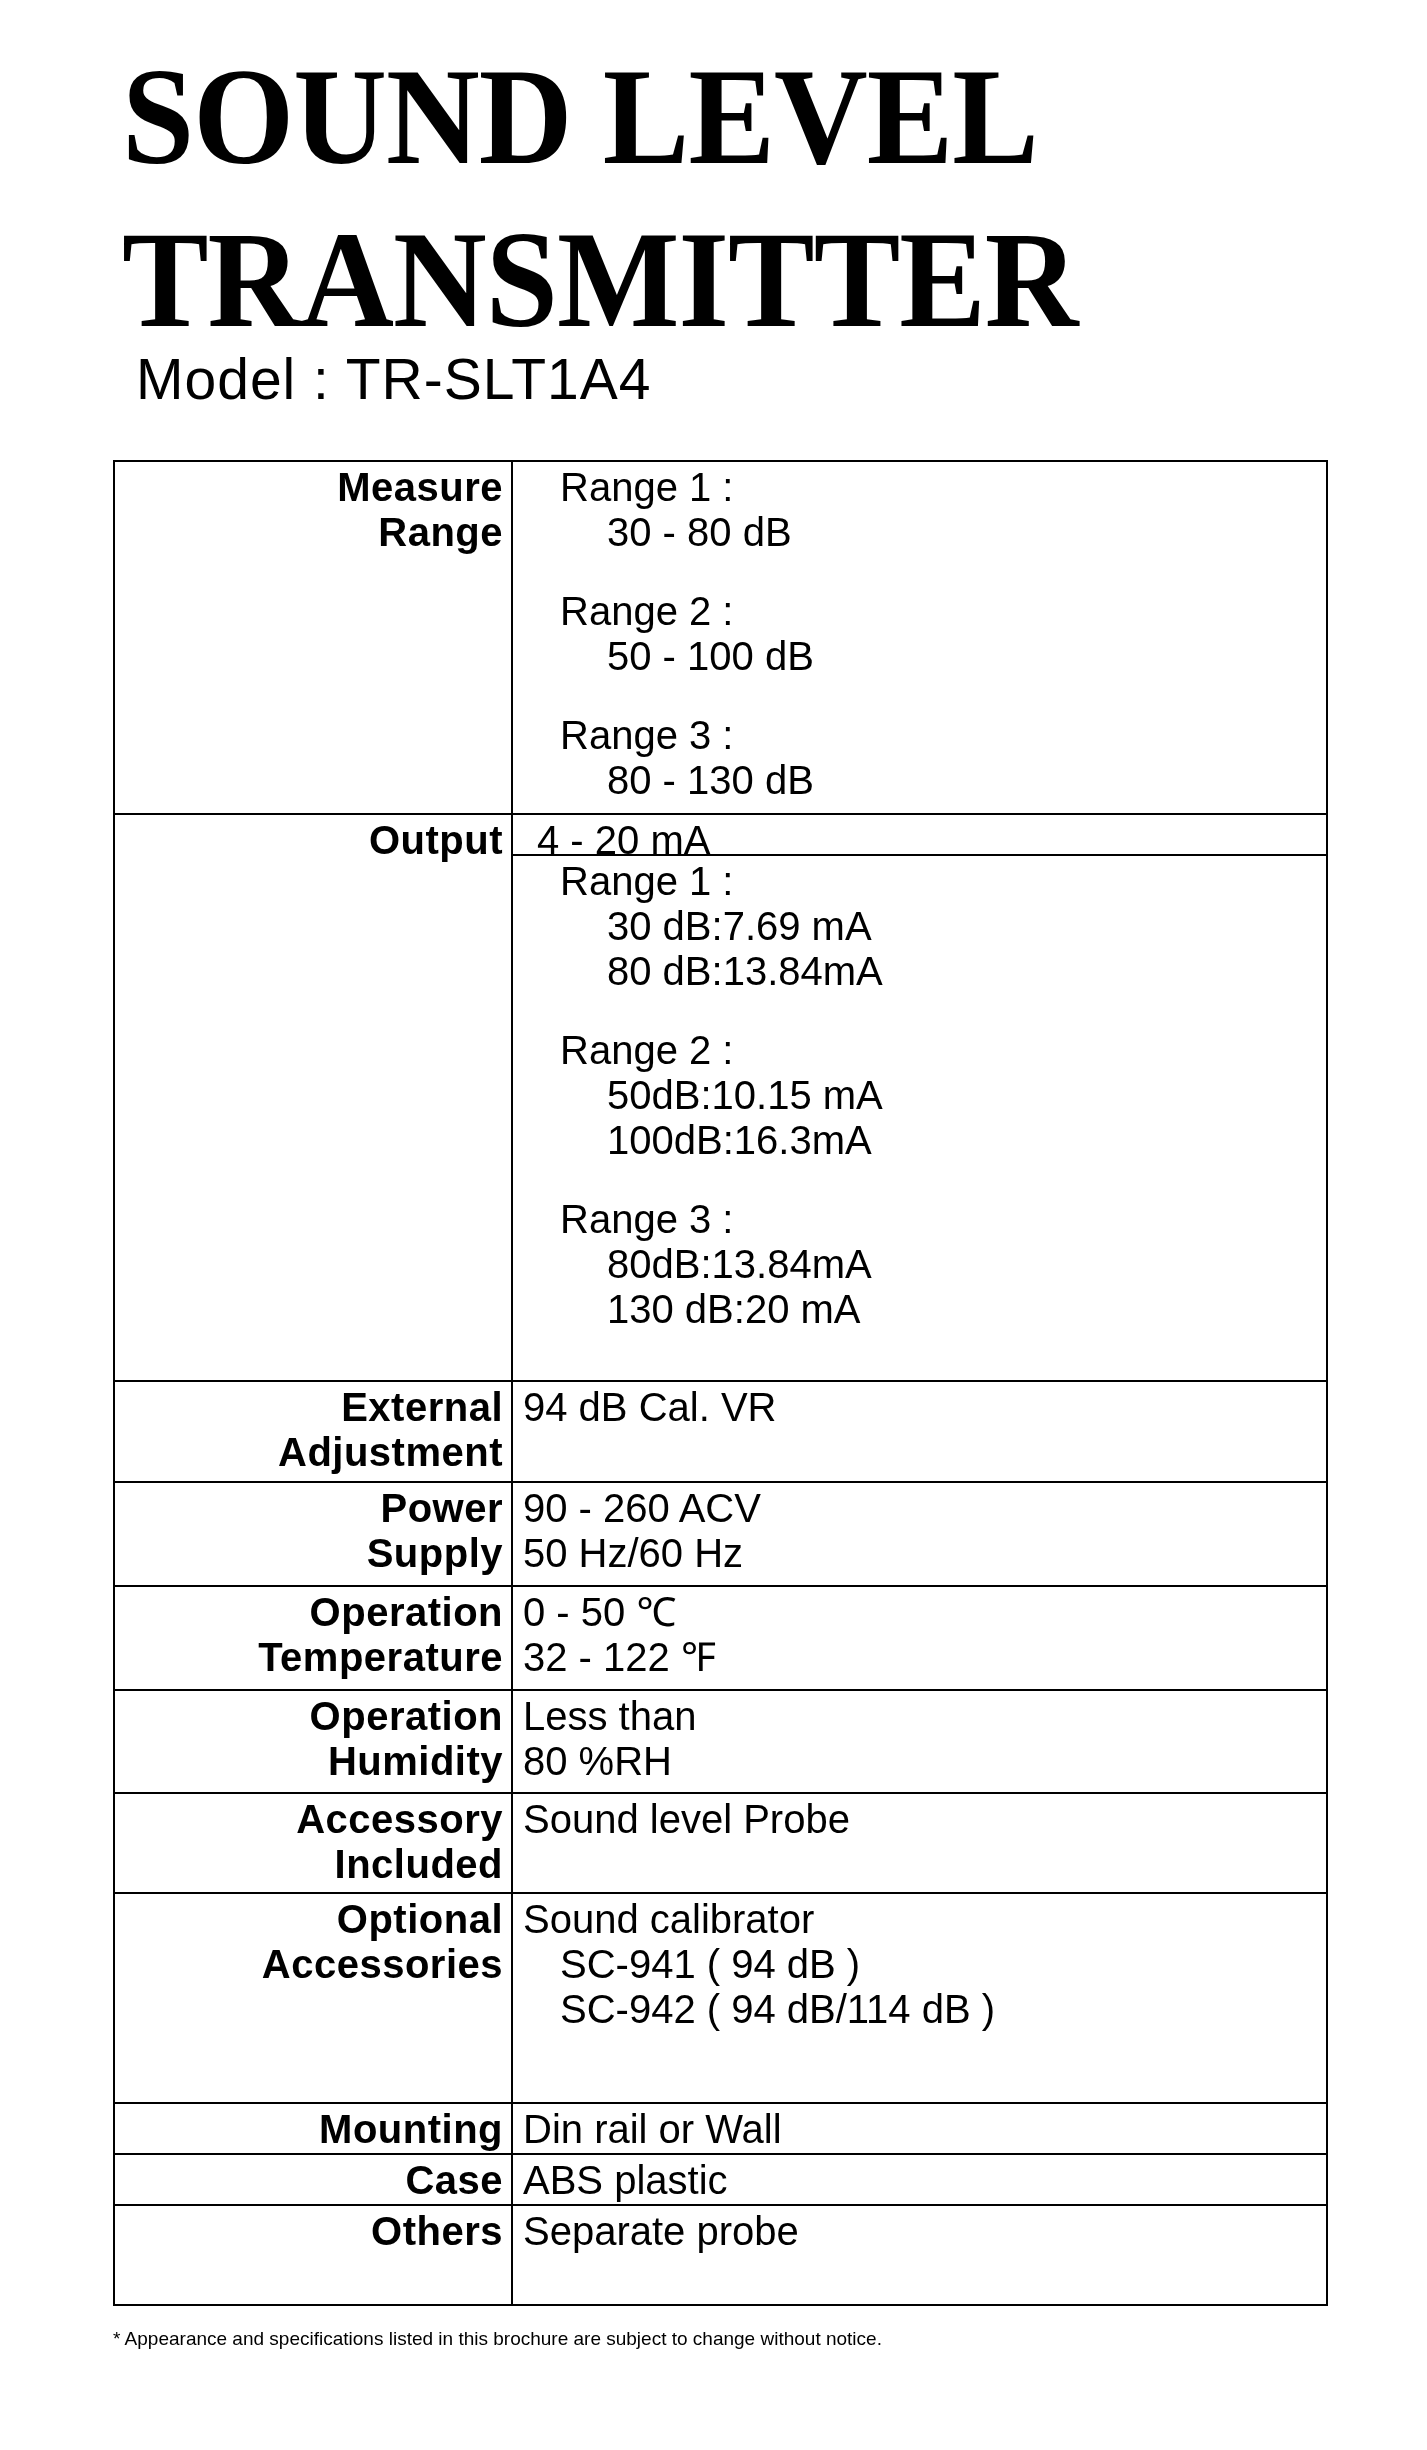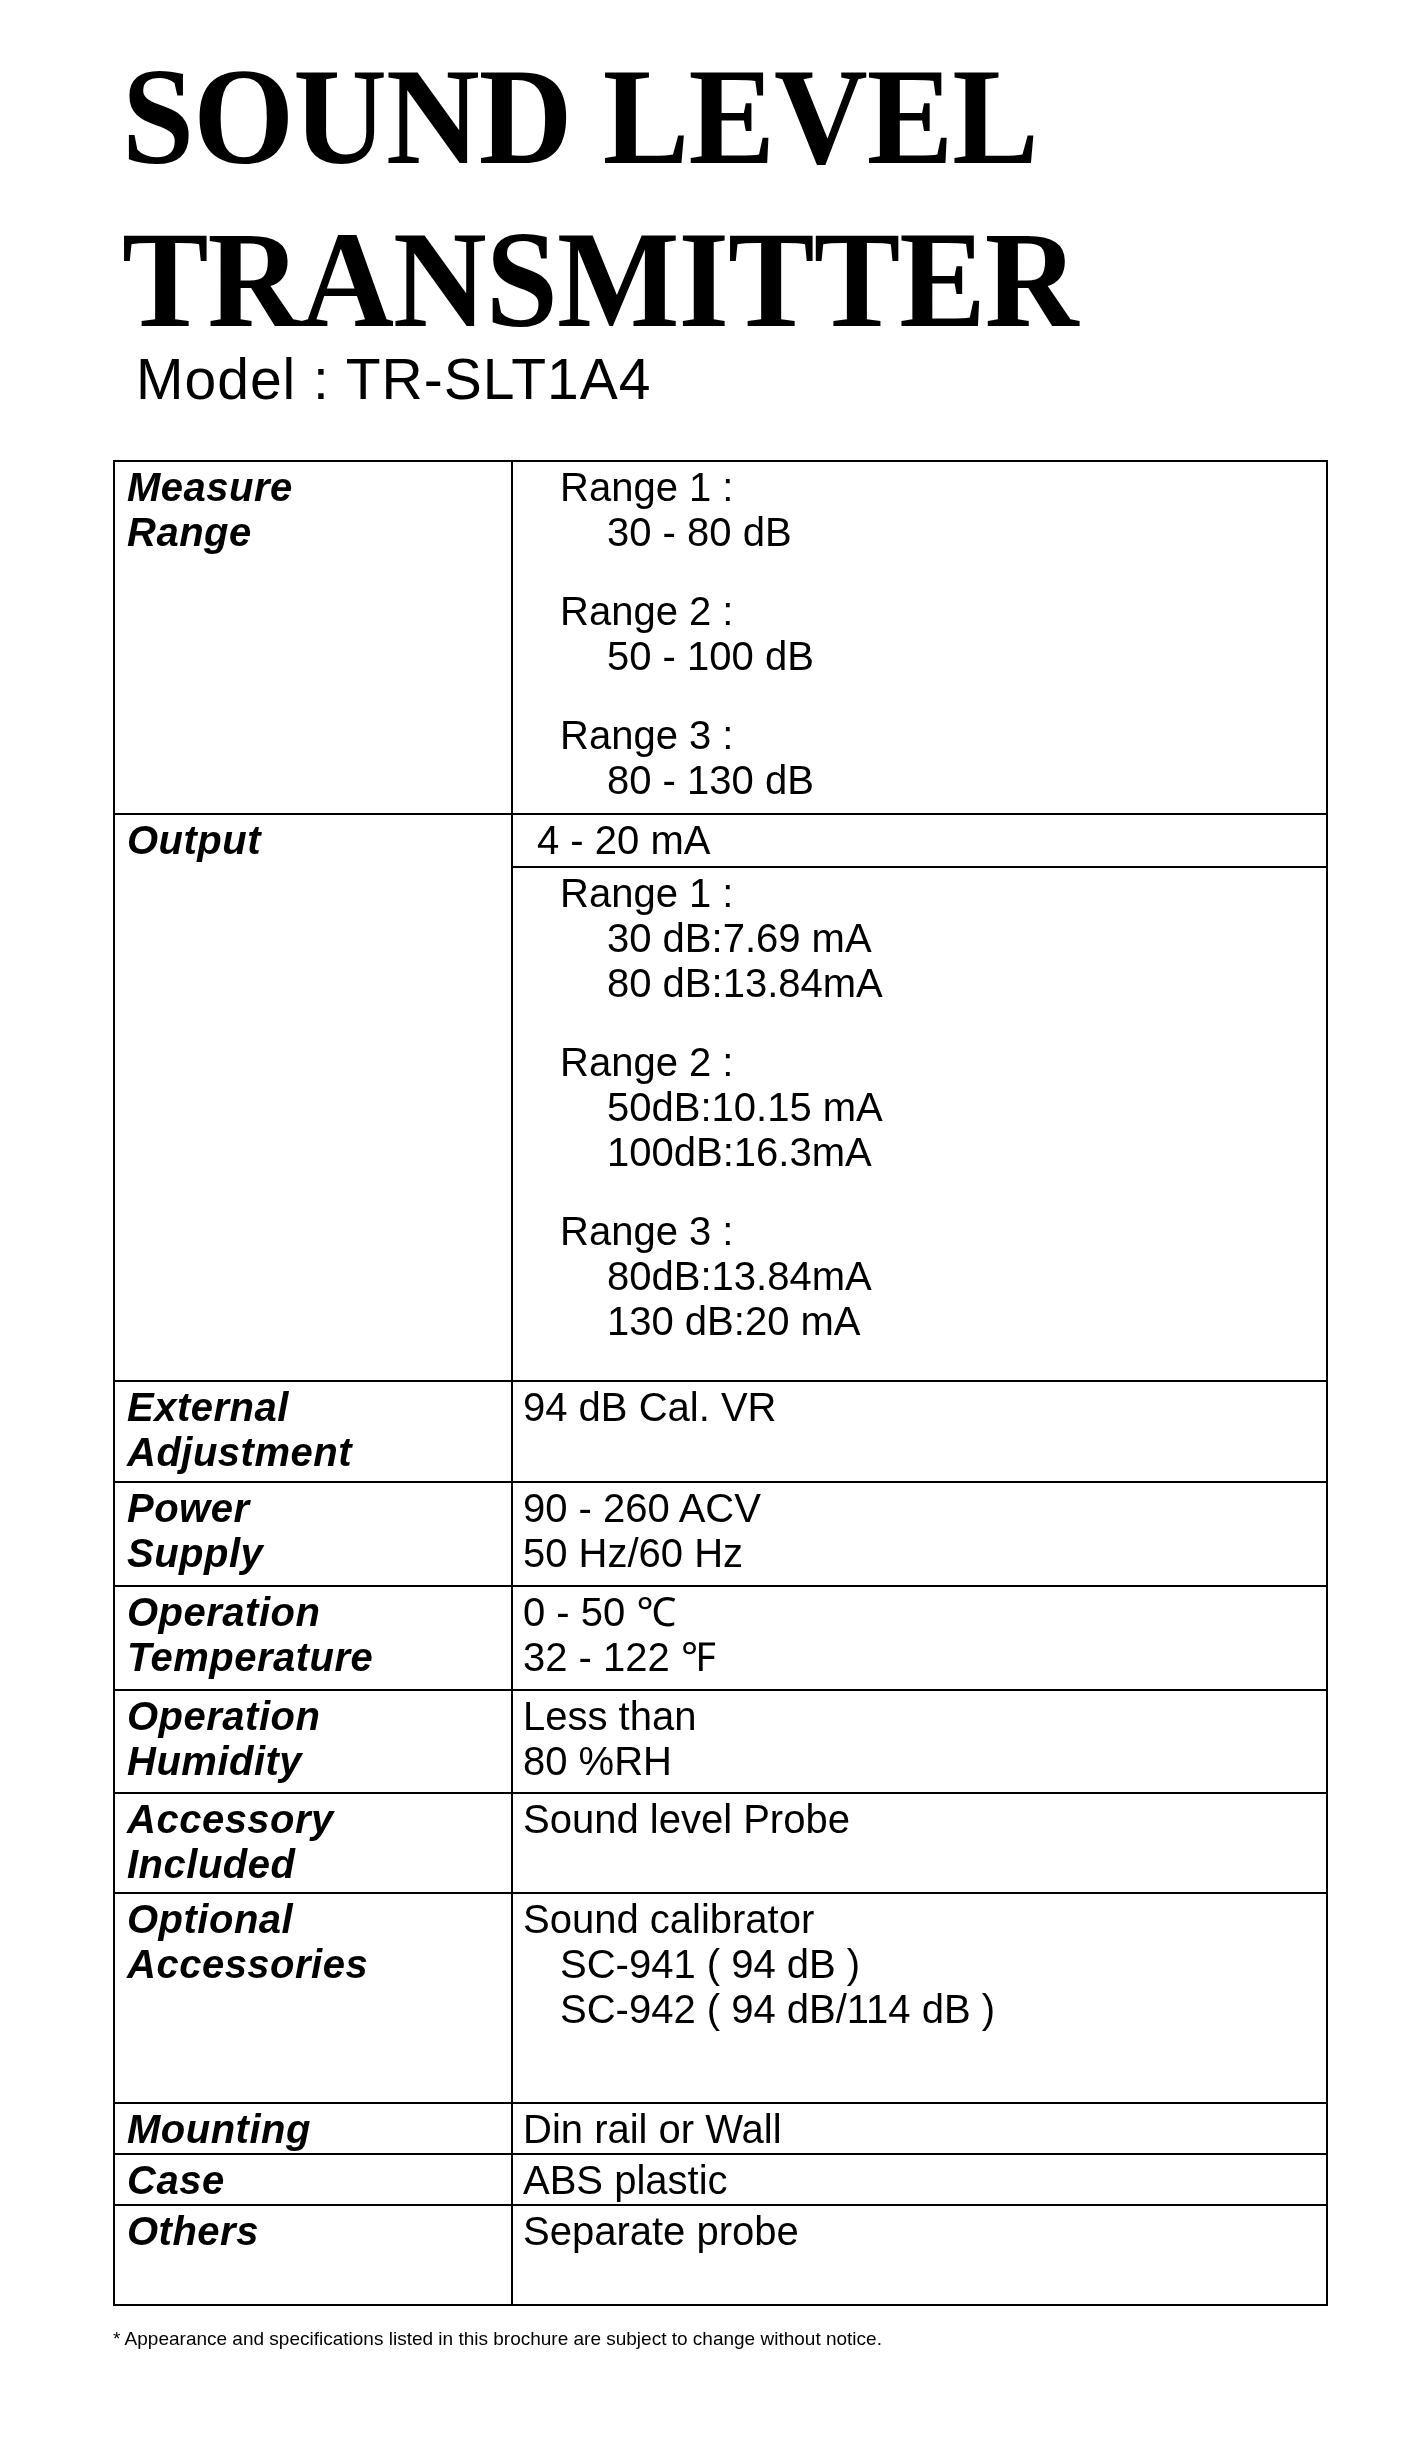--- a/index.html
+++ b/index.html
@@ -60,31 +60,31 @@
   }
   .cell {
     box-sizing: border-box;
     overflow: hidden;
     border-top: 2px solid #000;
     padding: 3px 8px 0 10px;
   }
   .cell.first { border-top: none; }
   .cell.lcell {
     font-weight: bold;
-    font-style: italic;
     padding-left: 12px;
     letter-spacing: 0.5px;
+    text-align: right;
   }
   .cell.vcell { border-left: 2px solid #000; }
 
   
   .cell.nopad { padding: 0; }
   .output-top {
     box-sizing: border-box;
-    height: 53px;
+    height: 41px;
     border-bottom: 2px solid #000;
     padding: 3px 8px 0 24px;
   }
   .output-ranges { padding: 3px 8px 0 10px; }
 
   .range-group + .range-group { margin-top: 34px; }
   .range-head { margin-left: 37px; }
   .range-line { margin-left: 84px; }
 
   .vline.indent { margin-left: 37px; }

